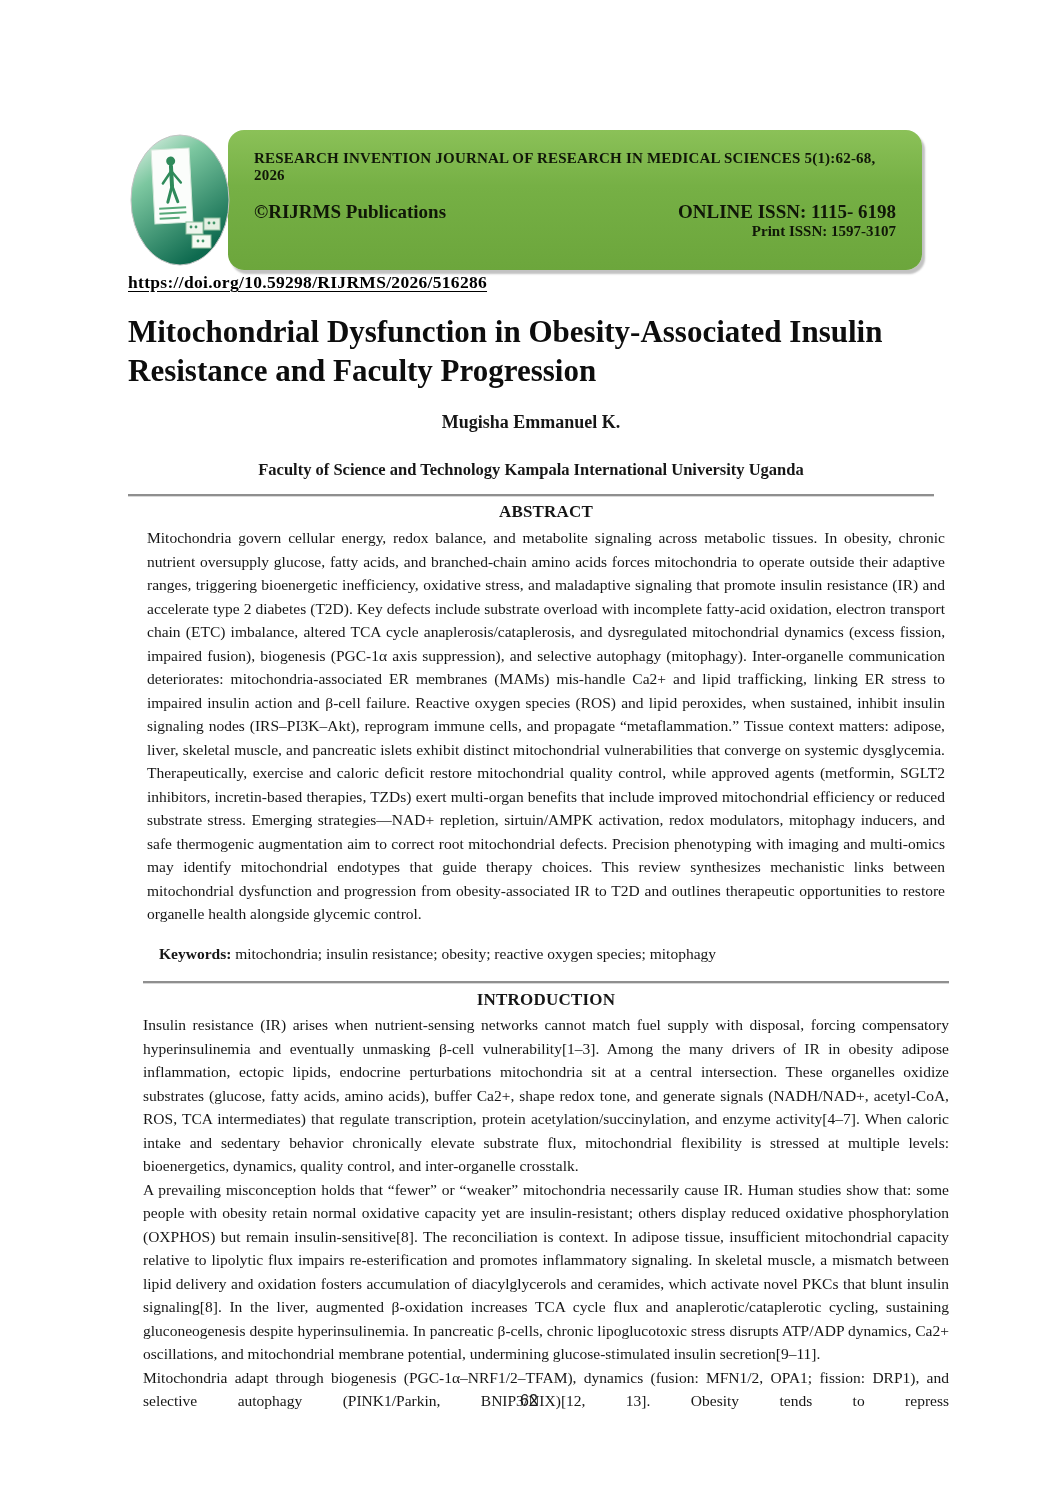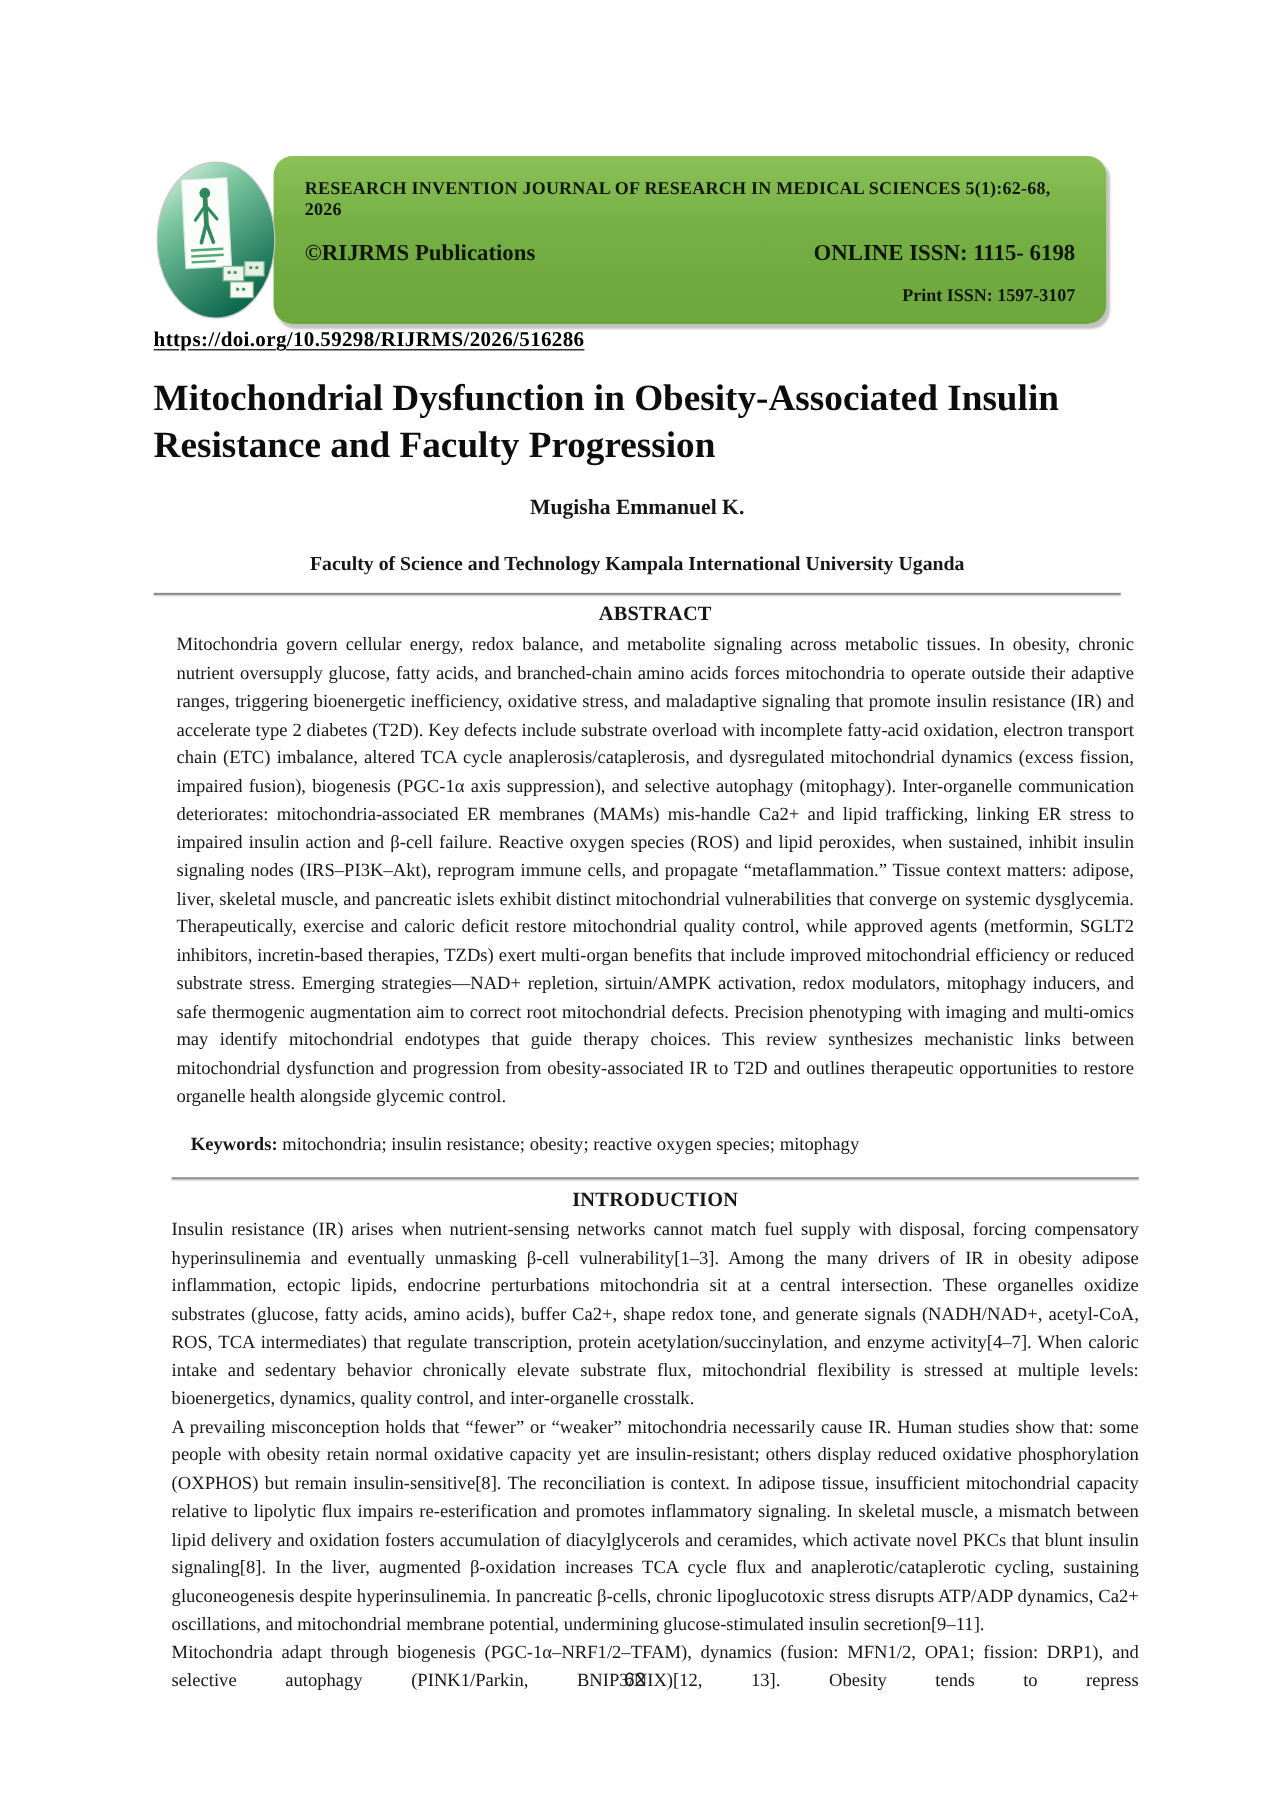--- a/index.html
+++ b/index.html
@@ -18,21 +18,21 @@
   .green-box{
     position:absolute;left:100px;top:0;width:694px;height:140px;
     background:linear-gradient(180deg,#8bc158 0%,#76b045 40%,#6ca63c 100%);
     border-radius:16px;
     box-shadow:3px 4px 2px #c2c2c2;
     box-sizing:border-box;
     padding:20px 26px 0 26px;
   }
   .journal-line{font-weight:bold;font-size:15px;letter-spacing:.2px;color:#101708;}
   .box-row2{display:flex;justify-content:space-between;margin-top:17px;font-weight:bold;font-size:19px;color:#101708;}
-  .box-row3{text-align:right;margin-top:16px;font-weight:bold;font-size:15px;color:#101708;}
+  .box-row3{text-align:right;font-weight:bold;font-size:15px;color:#101708;}
   
   .doi{
     position:absolute;top:272px;left:128px;
     font-weight:bold;font-size:17.5px;color:#000;
     text-decoration:underline;text-underline-offset:3px;
     letter-spacing:.3px;
     font-family:Liberation Serif, serif;
   }
   
   .title{

